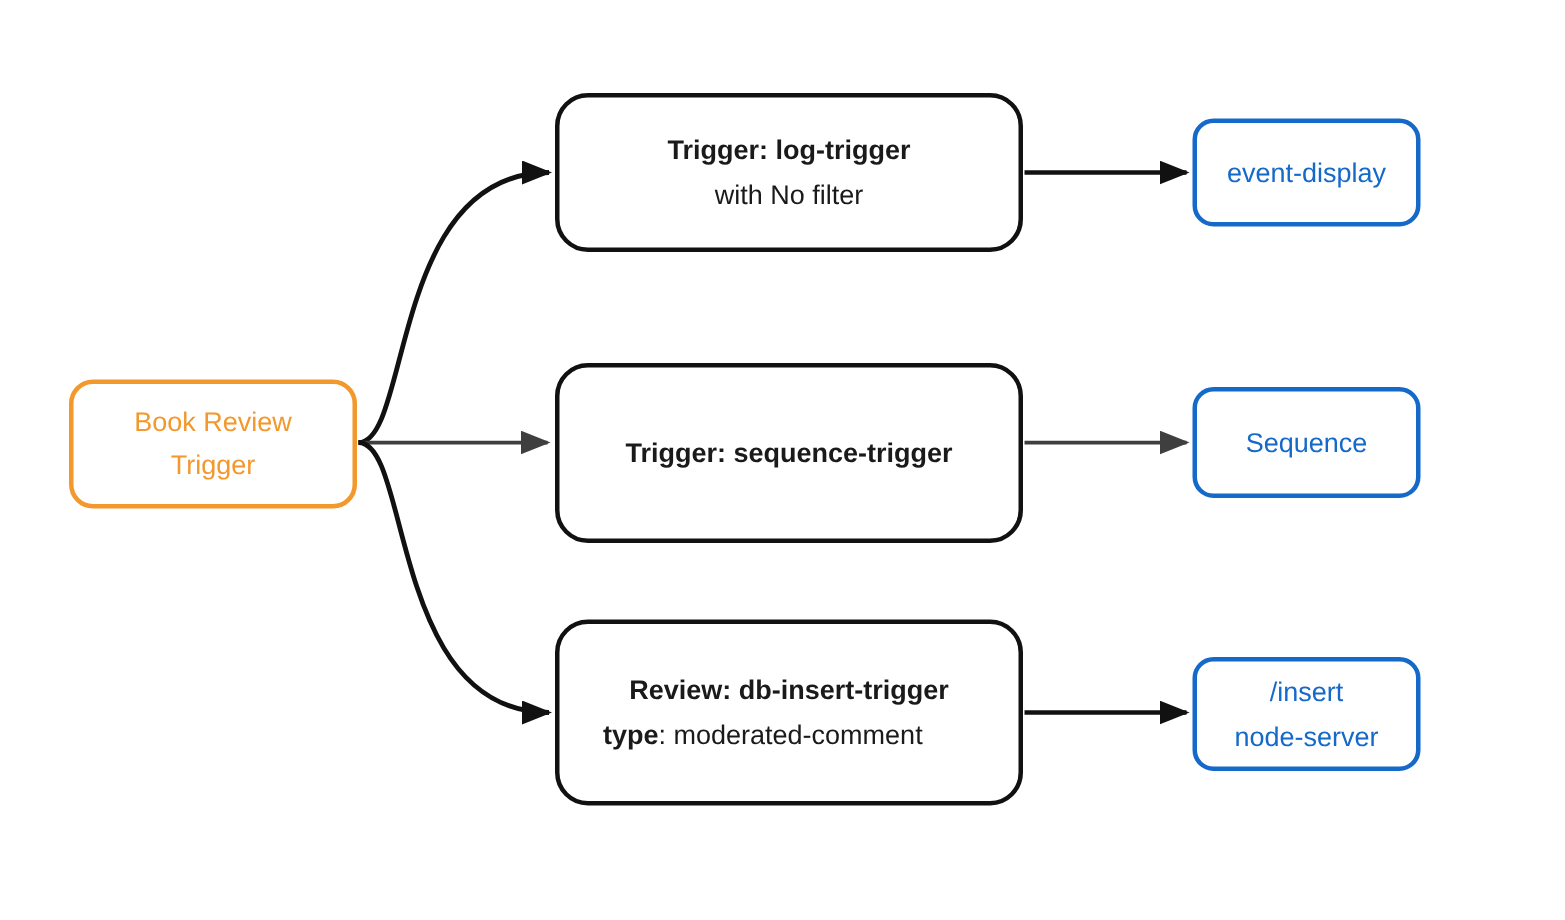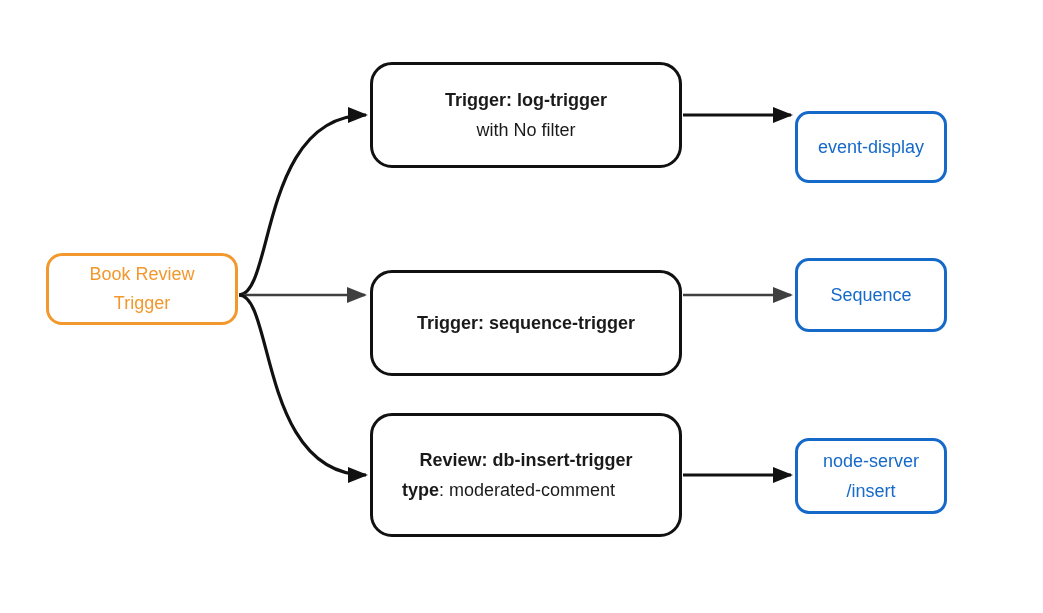--- a/index.html
+++ b/index.html
@@ -22,39 +22,39 @@
   .node{
     position:absolute;
     box-sizing:border-box;
     display:flex;flex-direction:column;
     justify-content:center;align-items:center;
     background:#fff;
     font-size:18px;line-height:30px;
   }
   .node .line{width:100%;text-align:center;white-space:nowrap;}
   .broker{
-    left:46px;top:253px;width:192px;height:72px;
+    left:46px;top:253px;width:192px;height:86px;
     border:3px solid var(--orange);border-radius:16px;
     color:var(--orange);line-height:29px;
   }
   .trigger{
     left:370px;width:312px;
     border:3px solid var(--black);border-radius:22px;
     color:var(--text_dark);
   }
   .t1{top:62px;height:106px;}
-  .t2{top:242px;height:106px;margin-top:28px;}
+  .t2{top:242px;height:120px;}
   .t3{top:413px;height:124px;}
   .t3 .line.right{text-align:left;padding-right:12px;box-sizing:border-box;padding-left:29px;}
   .sink{
     left:795px;width:152px;
     border:3px solid var(--blue);border-radius:14px;
     color:var(--blue);
   }
-  .s1{top:79px;height:72px;margin-top:32px;}
+  .s1{top:79px;height:72px;}
   .s2{top:258px;height:74px;justify-content:center;}
   .s3{top:438px;height:76px;}
   b{font-weight:700;}
 </style>
 </head>
 <body>
 
 <div class="canvas">
 
   <svg class="edges" viewBox="0 0 1043 613" fill="none">
@@ -96,17 +96,17 @@
 
   <div class="node sink s1">
     <div class="line">event-display</div>
   </div>
 
   <div class="node sink s2">
     <div class="line">Sequence</div>
   </div>
 
   <div class="node sink s3">
+    <div class="line">/insert</div>
     <div class="line">node-server</div>
-    <div class="line">/insert</div>
   </div>
 
 </div>
 
 </body></html>

